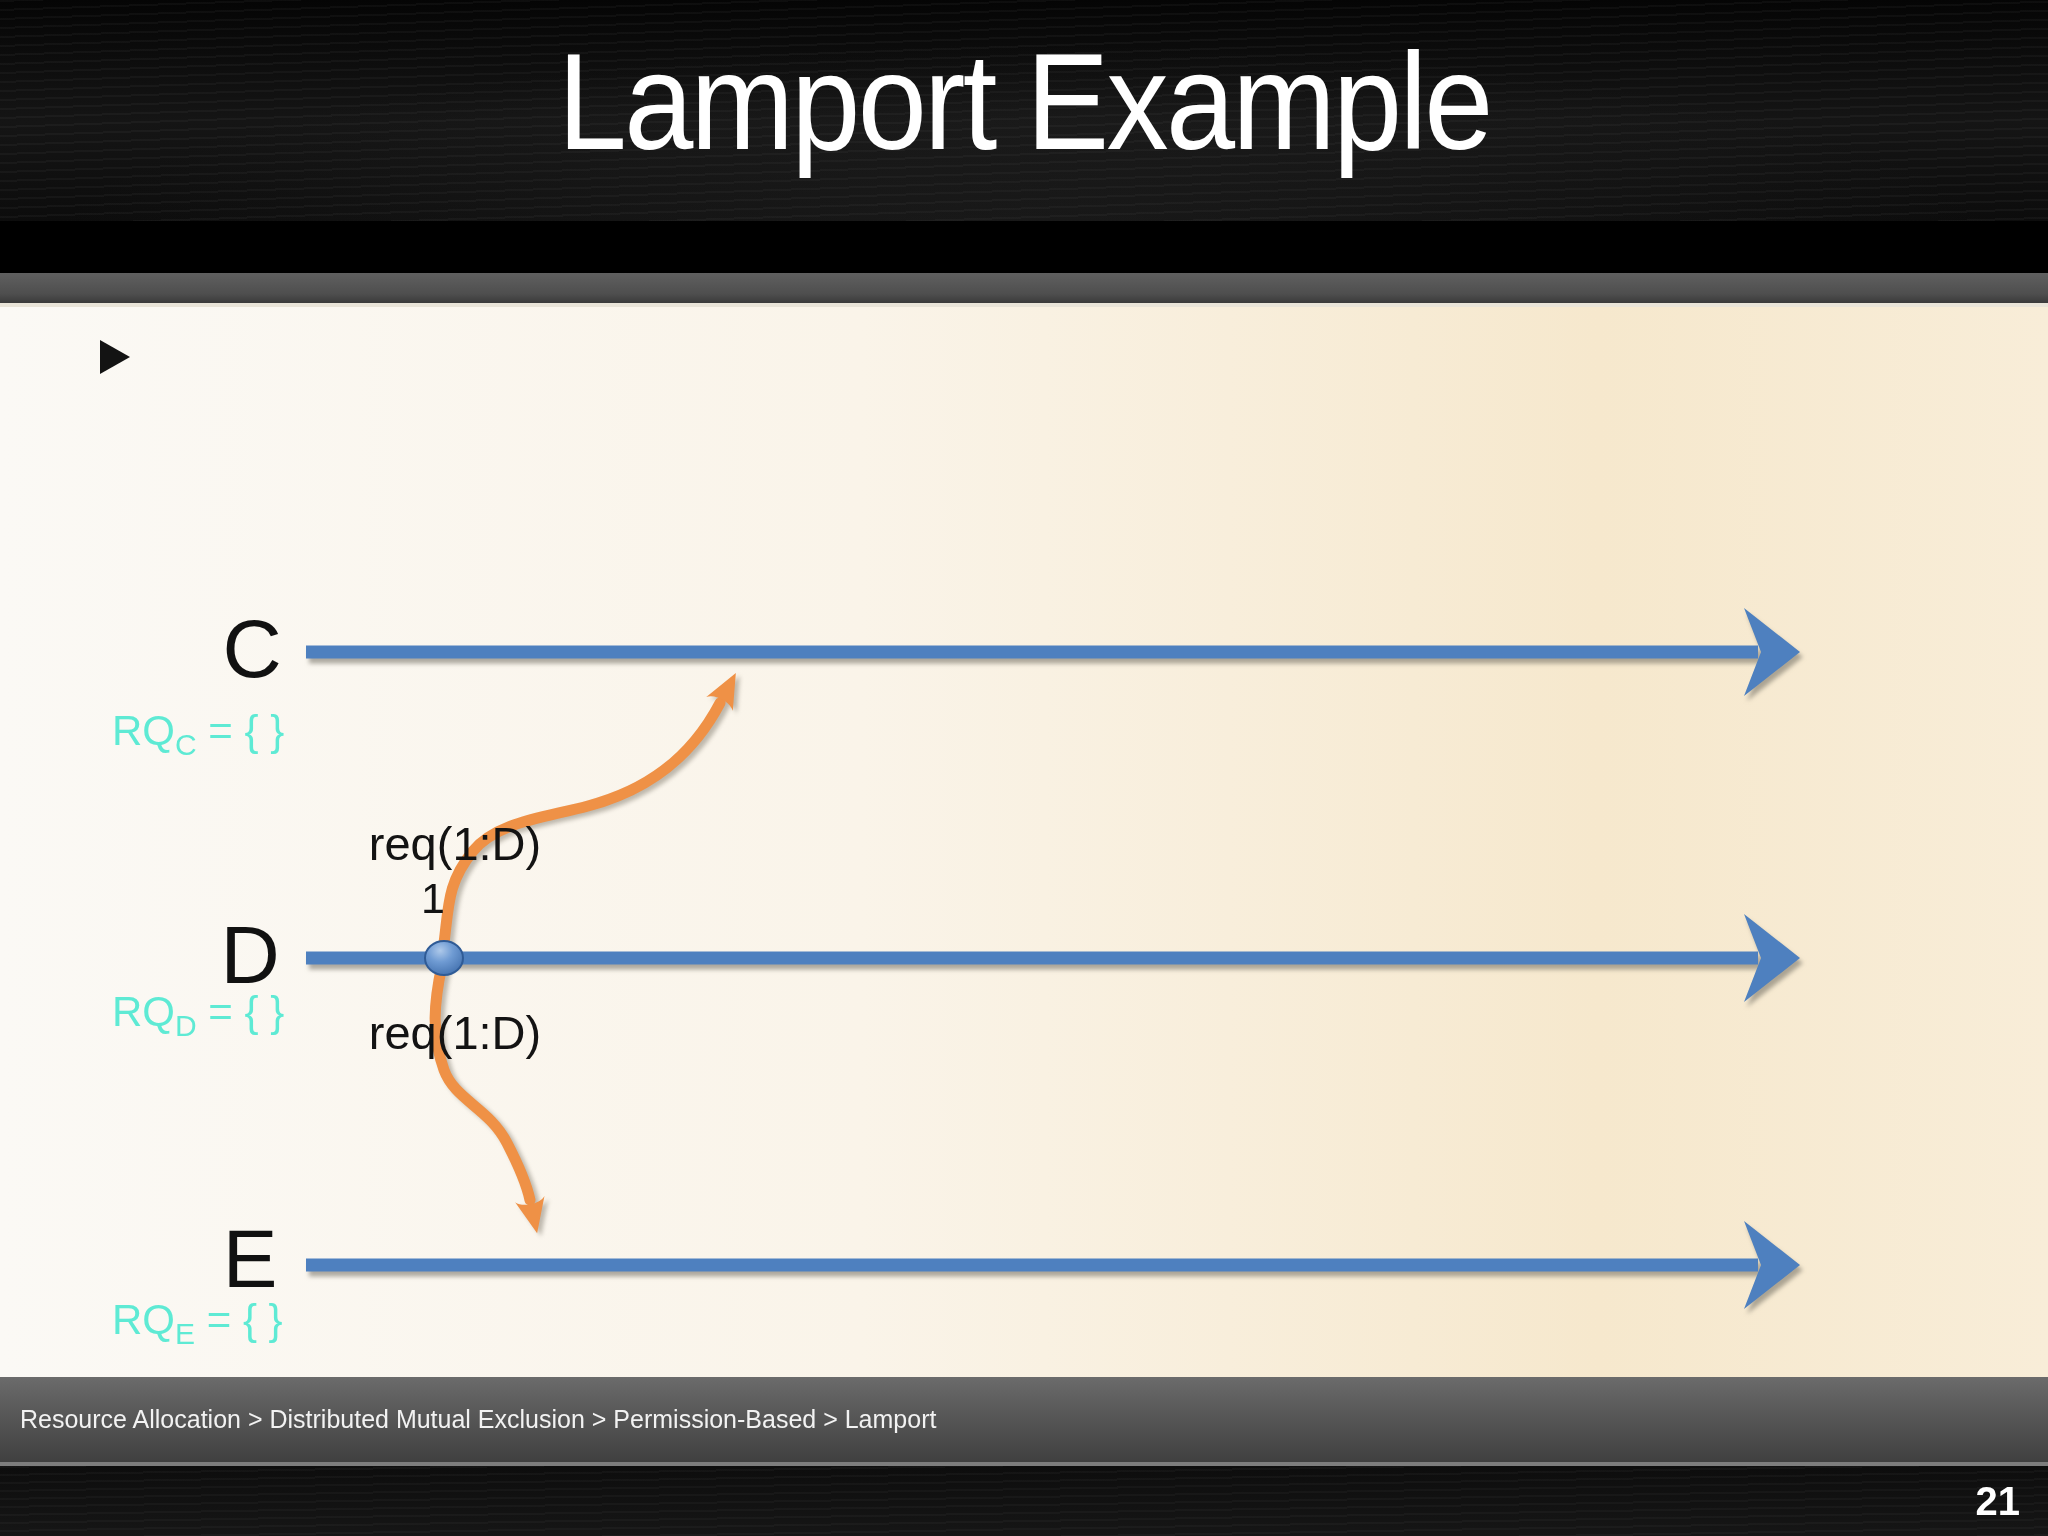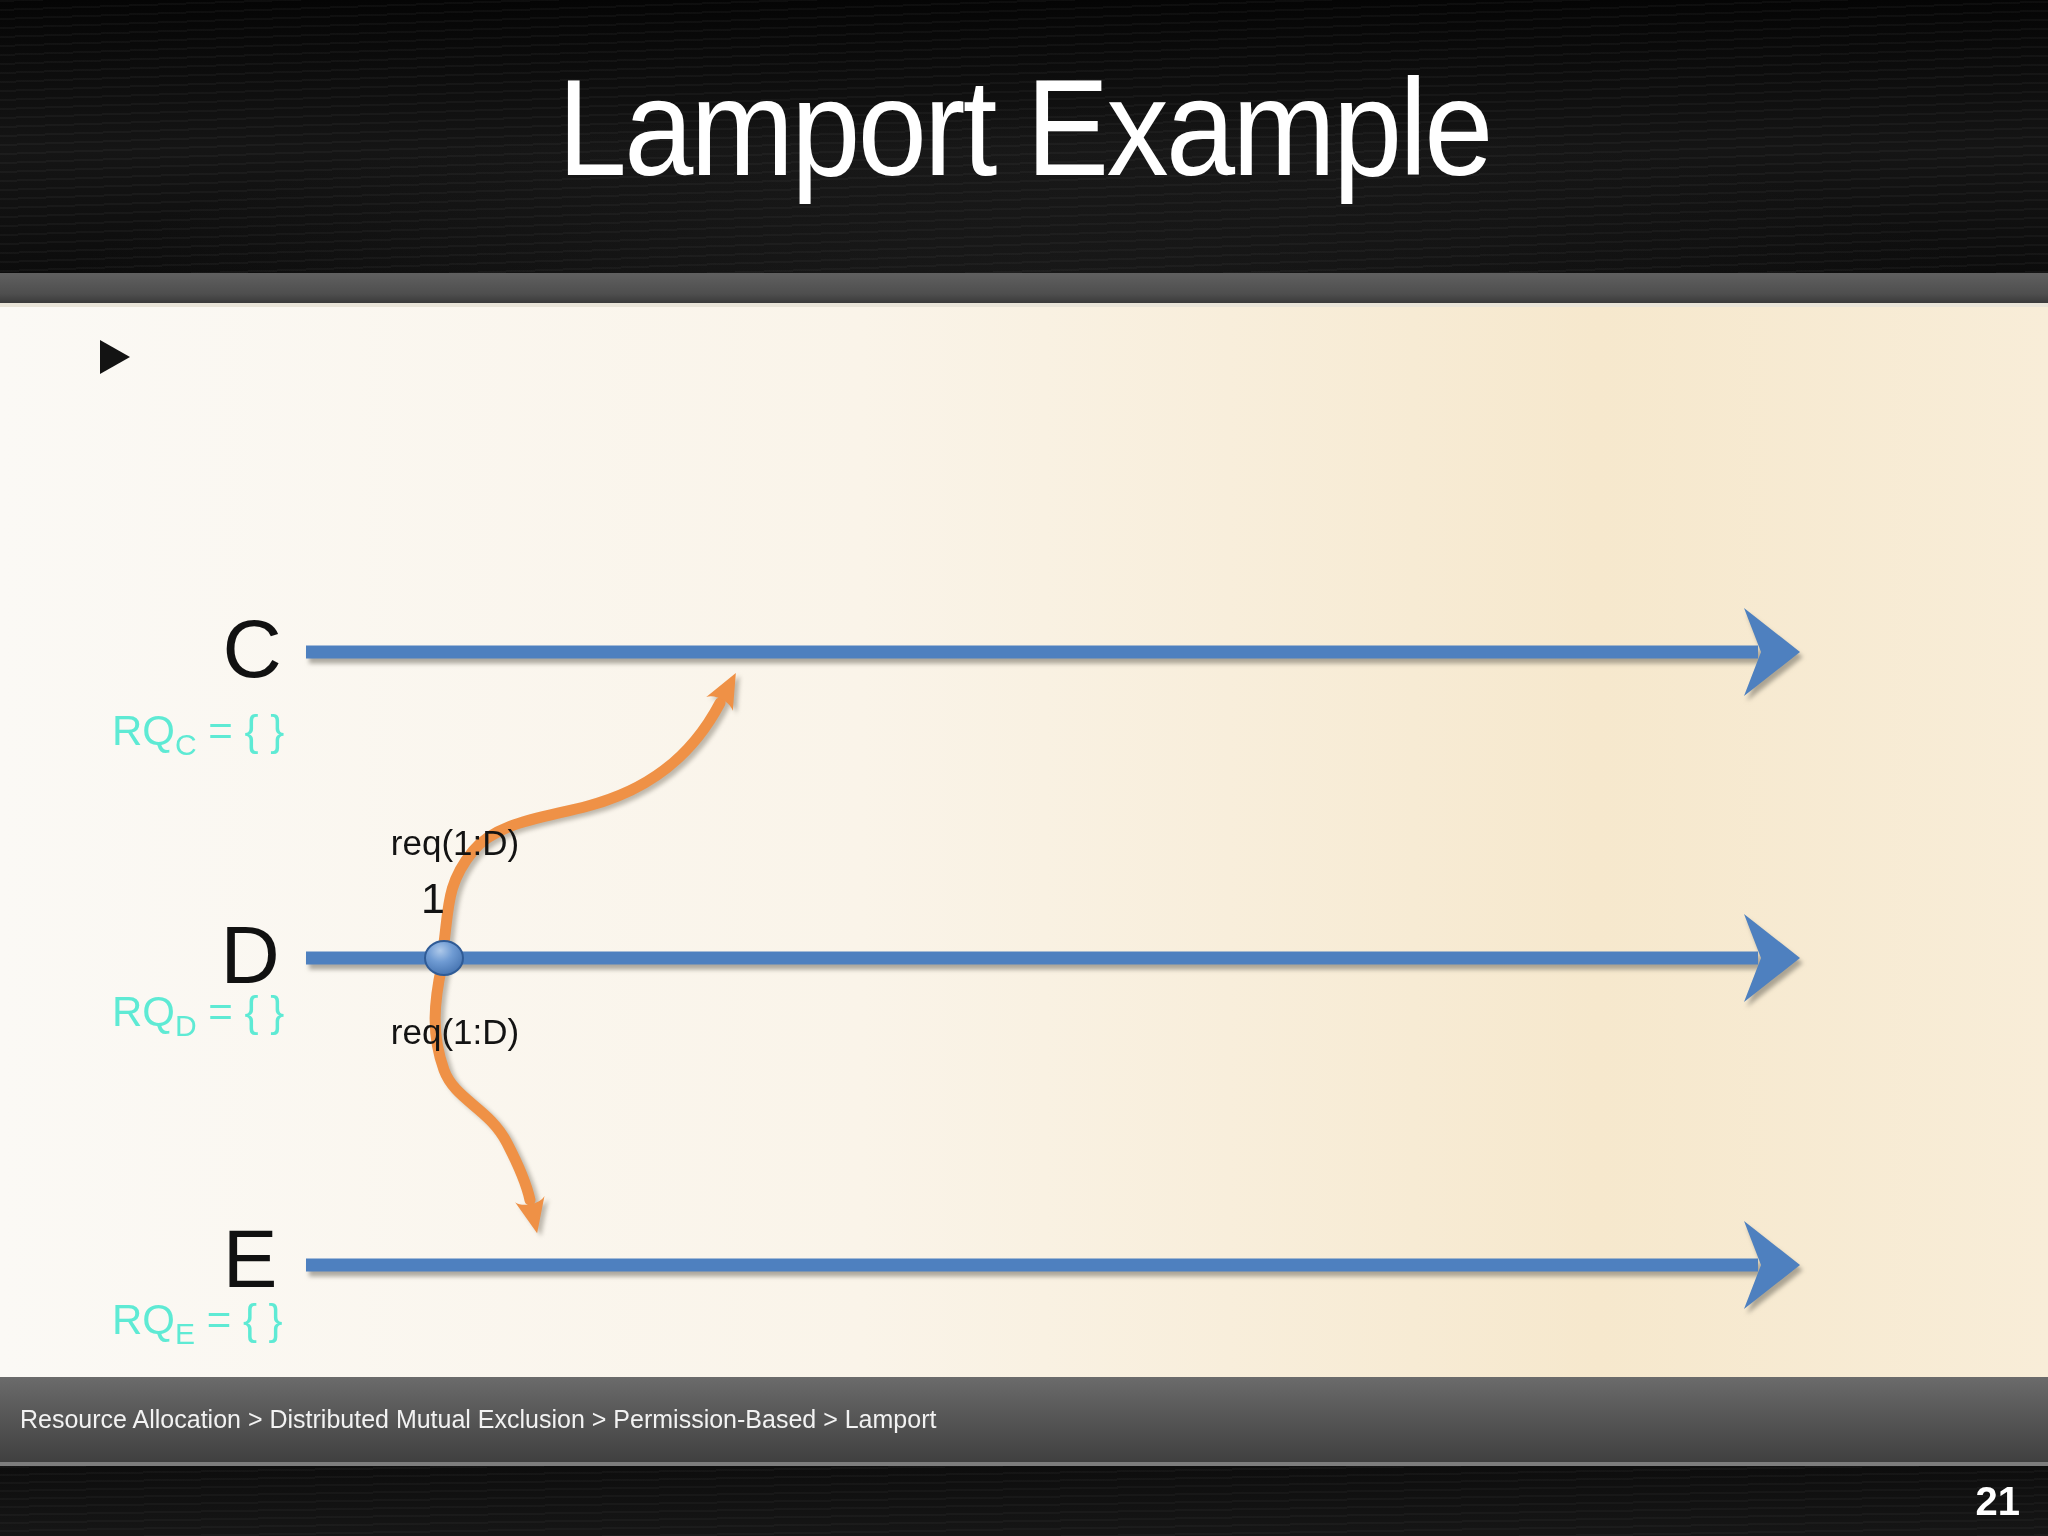--- a/index.html
+++ b/index.html
@@ -3,21 +3,21 @@
 <meta charset="utf-8">
 <style>
   html,body{margin:0;padding:0;background:#000;}
   .slide{
     position:relative;width:2048px;height:1536px;overflow:hidden;
     font-family:"Liberation Sans","DejaVu Sans",sans-serif;
     color:var(--slide-text,#151515);
   }
   
   .header{
-    position:absolute;left:0;top:0;width:2048px;height:273px;
+    position:absolute;left:0;top:0;width:2048px;height:221px;
     display:flex;align-items:center;justify-content:center;
     background:
       radial-gradient(ellipse 1400px 300px at 50% 115%, rgba(70,70,70,.25), transparent 70%),
       repeating-linear-gradient(178deg, rgba(255,255,255,.035) 0 2px, rgba(0,0,0,0) 2px 9px),
       linear-gradient(180deg,#050505 0%,#151515 55%,#0c0c0c 100%);
   }
   .title{
     margin:0;font-size:138px;font-weight:400;letter-spacing:-3px;
     color:var(--header-text,#fff);
     transform:scaleX(.9);transform-origin:center;
@@ -47,21 +47,21 @@
   .bullet-lines div{white-space:pre;}
   
   .diagram-svg{position:absolute;left:0;top:0;width:2048px;height:1536px;pointer-events:none;}
   .tl{filter:drop-shadow(3px 5px 2px rgba(110,105,95,.55));}
   .msg{filter:drop-shadow(4px 3px 2px rgba(115,108,95,.45));}
   
   .abs{position:absolute;white-space:pre;}
   .proc-label{font-size:82px;color:#111;transform:translate(-50%,-50%);}
   .rq-label{font-size:42px;color:#5eead4;transform:translate(0,-50%);text-align:center;}
   .rq-label sub{font-size:30px;line-height:0;vertical-align:-10px;}
-  .msg-label{font-size:35px;color:#131313;transform:translate(-50%,-50%);}
+  .msg-label{font-size:47px;color:#131313;transform:translate(-50%,-50%);}
   .clock-label{font-size:43px;color:#131313;transform:translate(-50%,-50%);}
   
   .breadcrumb-bar{
     position:absolute;left:0;top:1377px;width:2048px;height:85px;
     background:linear-gradient(180deg,#6b6b6b 0%,#575757 45%,#404040 100%);
     border-bottom:4px solid #7d7d7d;
     display:flex;align-items:center;
   }
   .breadcrumb{color:var(--footer-text,#f2f2f2);font-size:25px;padding-left:20px;letter-spacing:0px;}
   .page-bar{

